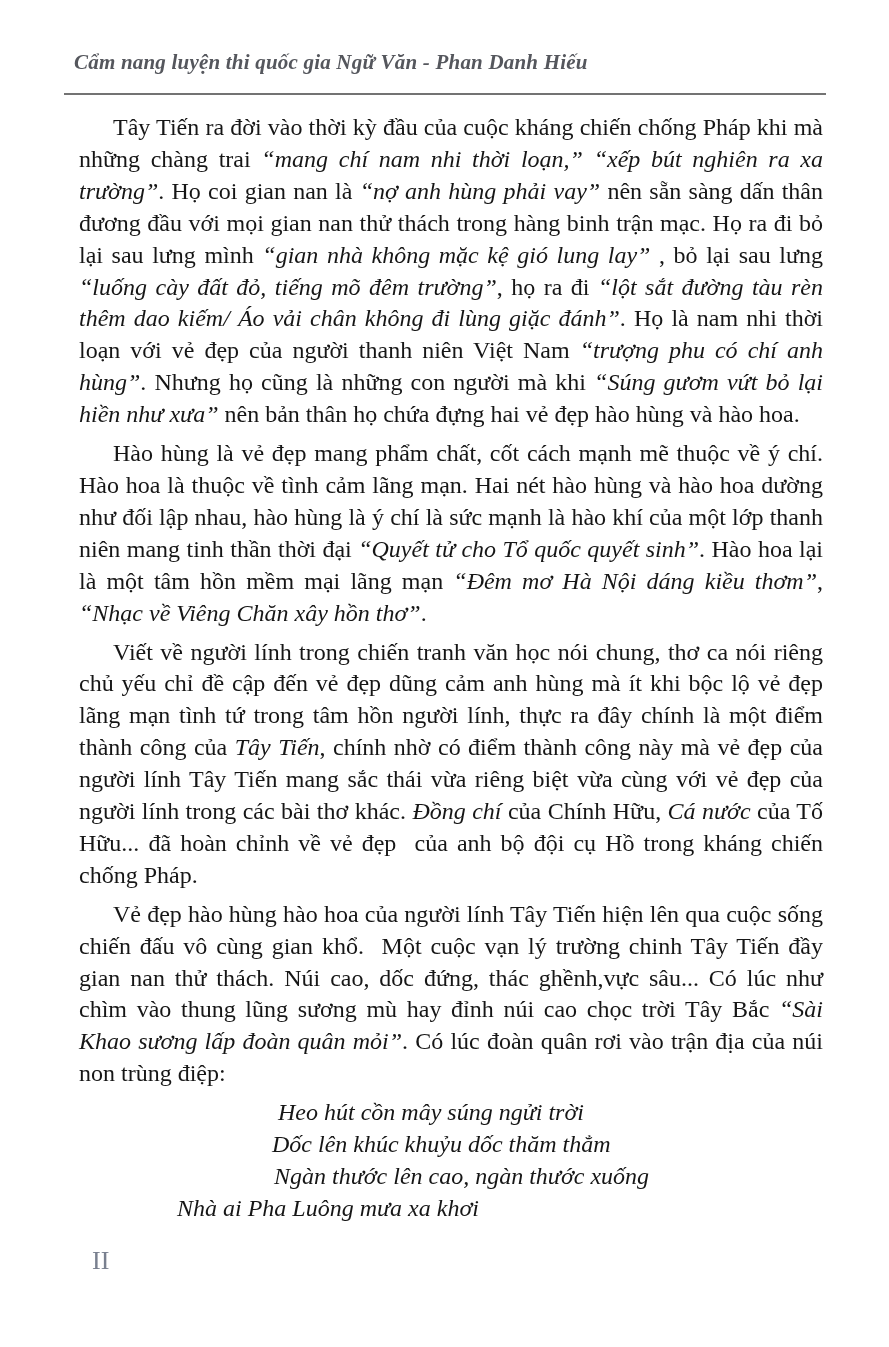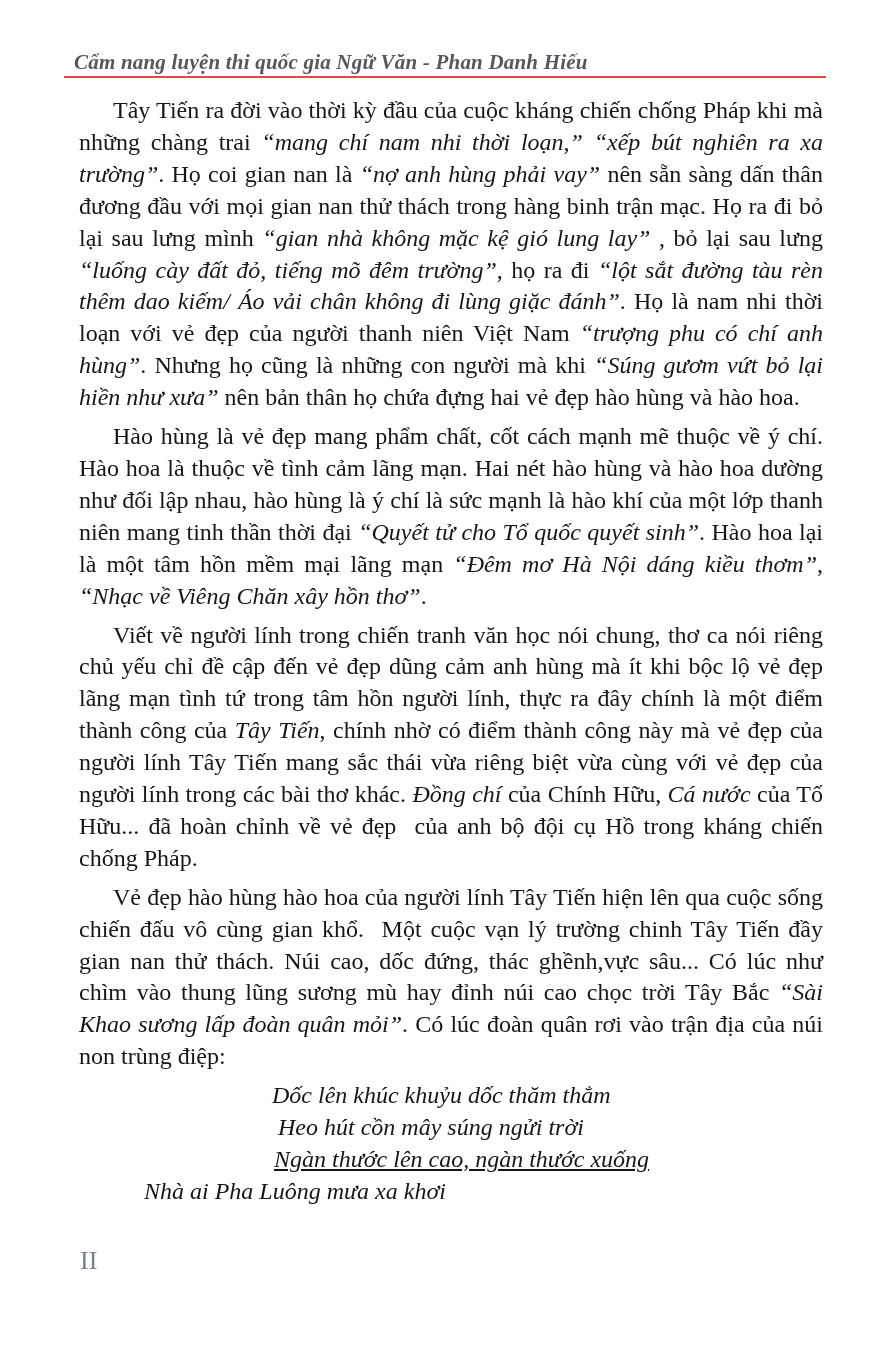--- a/index.html
+++ b/index.html
@@ -14,22 +14,22 @@
     background: #ffffff;
     box-sizing: border-box;
     padding: 50px 59px 0 72px;
     font-family: "Liberation Serif", serif;
     overflow: hidden;
   }
   .page-header {
     width: 752px;
     margin-left: -8px;
     padding-left: 10px;
-    padding-bottom: 1px;
-    border-bottom: 2px solid #ef4444;
+    padding-bottom: 18px;
+    border-bottom: 2px solid #737373;
   }
   .running-head {
     font-family: "Liberation Serif", serif;
     font-style: italic;
     font-weight: bold;
     font-size: 21px;
     color: #55575d;
     letter-spacing: 0.2px;
   }
   .page-body {
@@ -46,42 +46,42 @@
   }
   .it {
     font-style: italic;
   }
   .verse-line {
     font-style: italic;
     text-align: left;
   }
   .page-number {
     position: absolute;
-    left: 80px;
+    left: 92px;
     top: 1246px;
     font-family: "Liberation Serif", serif;
     font-size: 26px;
     color: #79808f;
   }
 </style>
 </head>
 <body>
 
 <div class="page">
 
   <header class="page-header">
     <div class="running-head">Cẩm nang luyện thi quốc gia Ngữ Văn - Phan Danh Hiếu</div>
   </header>
 
   <main class="page-body">
       <p><span>Tây Tiến ra đời vào thời kỳ đầu của cuộc kháng chiến chống Pháp khi mà những chàng trai </span><span class="it">“mang chí nam nhi thời loạn,” “xếp bút nghiên ra xa trường”</span><span>. Họ coi gian nan là </span><span class="it">“nợ anh hùng phải vay”</span><span> nên sẵn sàng dấn thân đương đầu với mọi gian nan thử thách trong hàng binh trận mạc. Họ ra đi bỏ lại sau lưng mình </span><span class="it">“gian nhà không mặc kệ gió lung lay”</span><span> , bỏ lại sau lưng </span><span class="it">“luống cày đất đỏ, tiếng mõ đêm trường”</span><span>, họ ra đi </span><span class="it">“lột sắt đường tàu rèn thêm dao kiếm/ Áo vải chân không đi lùng giặc đánh”</span><span>. Họ là nam nhi thời loạn với vẻ đẹp của người thanh niên Việt Nam </span><span class="it">“trượng phu có chí anh hùng”</span><span>. Nhưng họ cũng là những con người mà khi </span><span class="it">“Súng gươm vứt bỏ lại hiền như xưa”</span><span> nên bản thân họ chứa đựng hai vẻ đẹp hào hùng và hào hoa.</span></p>
       <p><span>Hào hùng là vẻ đẹp mang phẩm chất, cốt cách mạnh mẽ thuộc về ý chí. Hào hoa là thuộc về tình cảm lãng mạn. Hai nét hào hùng và hào hoa dường như đối lập nhau, hào hùng là ý chí là sức mạnh là hào khí của một lớp thanh niên mang tinh thần thời đại </span><span class="it">“Quyết tử cho Tổ quốc quyết sinh”</span><span>. Hào hoa lại là một tâm hồn mềm mại lãng mạn </span><span class="it">“Đêm mơ Hà Nội dáng kiều thơm”</span><span>, </span><span class="it">“Nhạc về Viêng Chăn xây hồn thơ”</span><span>.</span></p>
       <p><span>Viết về người lính trong chiến tranh văn học nói chung, thơ ca nói riêng chủ yếu chỉ đề cập đến vẻ đẹp dũng cảm anh hùng mà ít khi bộc lộ vẻ đẹp lãng mạn tình tứ trong tâm hồn người lính, thực ra đây chính là một điểm thành công của </span><span class="it">Tây Tiến</span><span>, chính nhờ có điểm thành công này mà vẻ đẹp của người lính Tây Tiến mang sắc thái vừa riêng biệt vừa cùng với vẻ đẹp của người lính trong các bài thơ khác. </span><span class="it">Đồng chí</span><span> của Chính Hữu, </span><span class="it">Cá nước</span><span> của Tố Hữu... đã hoàn chỉnh về vẻ đẹp&nbsp; của anh bộ đội cụ Hồ trong kháng chiến chống Pháp.</span></p>
       <p><span>Vẻ đẹp hào hùng hào hoa của người lính Tây Tiến hiện lên qua cuộc sống chiến đấu vô cùng gian khổ.&nbsp; Một cuộc vạn lý trường chinh Tây Tiến đầy gian nan thử thách. Núi cao, dốc đứng, thác ghềnh,vực sâu... Có lúc như chìm vào thung lũng sương mù hay đỉnh núi cao chọc trời Tây Bắc </span><span class="it">“Sài Khao sương lấp đoàn quân mỏi”</span><span>. Có lúc đoàn quân rơi vào trận địa của núi non trùng điệp:</span></p>
+      <div class="verse-line" style="margin-left: 206px;">Heo hút cồn mây súng ngửi trời</div>
       <div class="verse-line" style="margin-left: 200px;">Dốc lên khúc khuỷu dốc thăm thẳm</div>
-      <div class="verse-line" style="margin-left: 206px;">Heo hút cồn mây súng ngửi trời</div>
-      <div class="verse-line" style="margin-left: 202px; text-decoration: underline;">Ngàn thước lên cao, ngàn thước xuống</div>
-      <div class="verse-line" style="margin-left: 72px;">Nhà ai Pha Luông mưa xa khơi</div>
+      <div class="verse-line" style="margin-left: 202px;">Ngàn thước lên cao, ngàn thước xuống</div>
+      <div class="verse-line" style="margin-left: 105px;">Nhà ai Pha Luông mưa xa khơi</div>
     </main>
 
   <div class="page-number">II</div>
 
 </div>
 
 </body></html>

